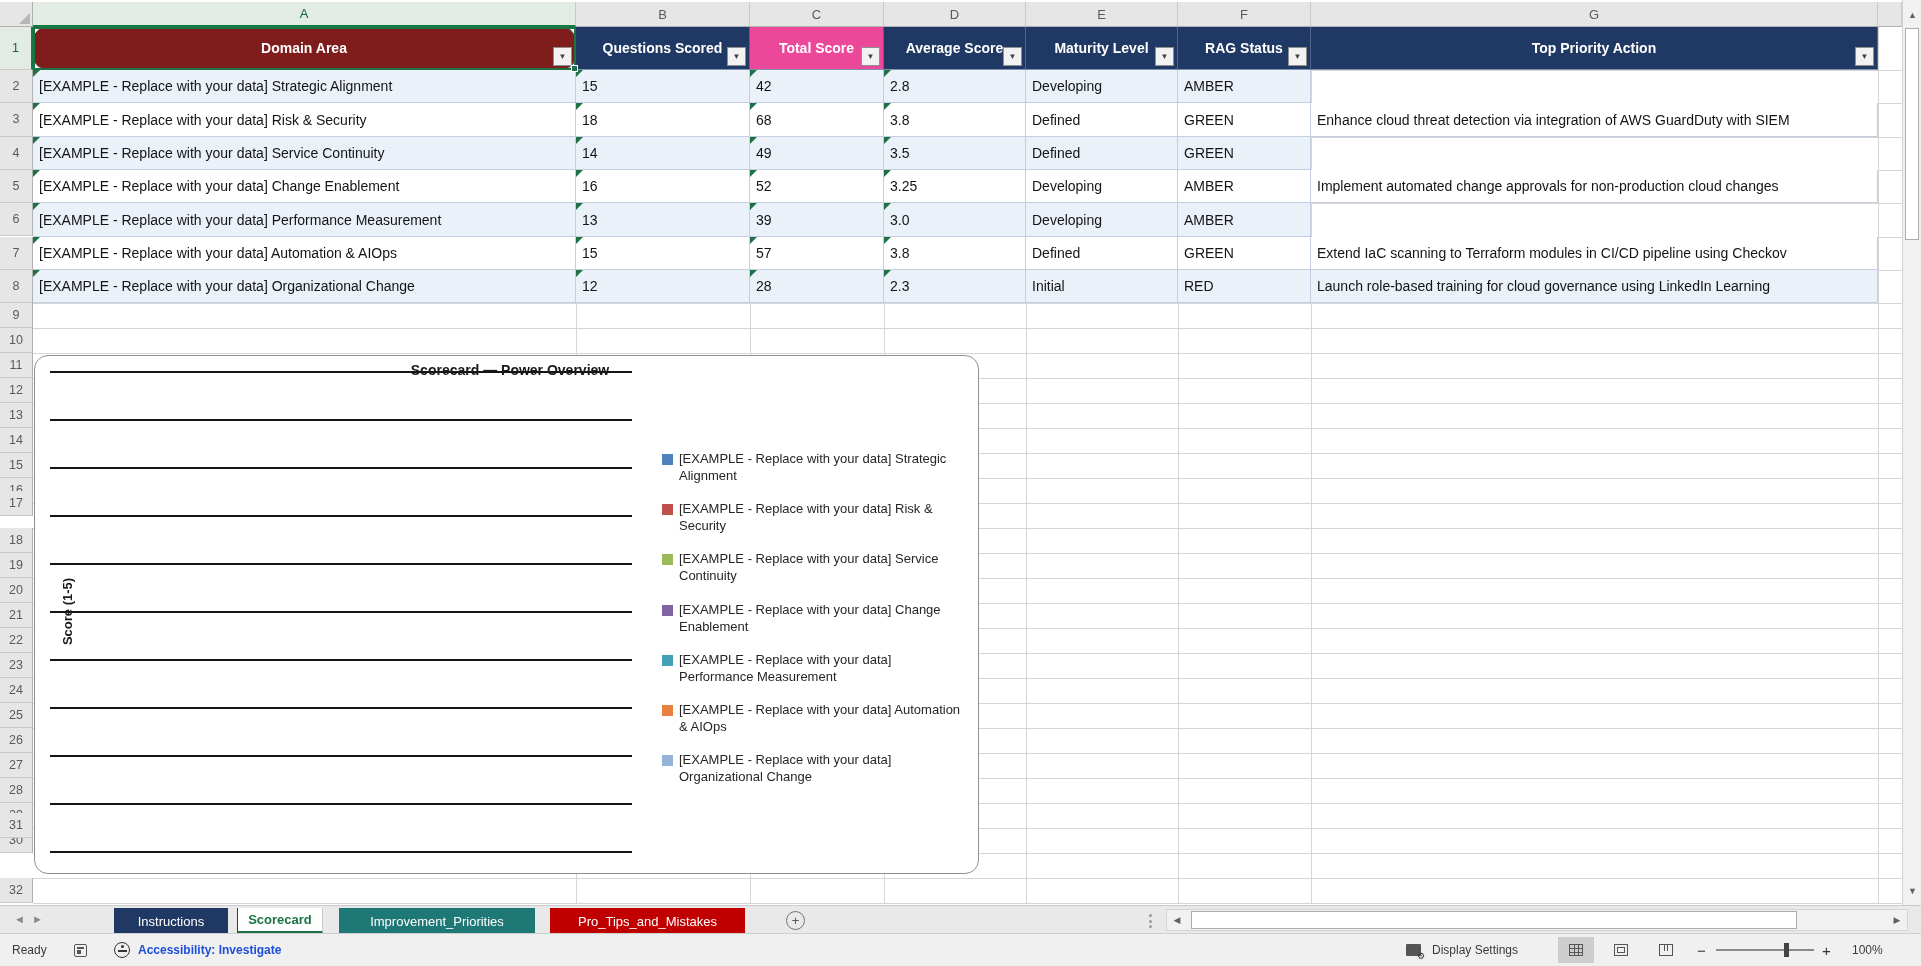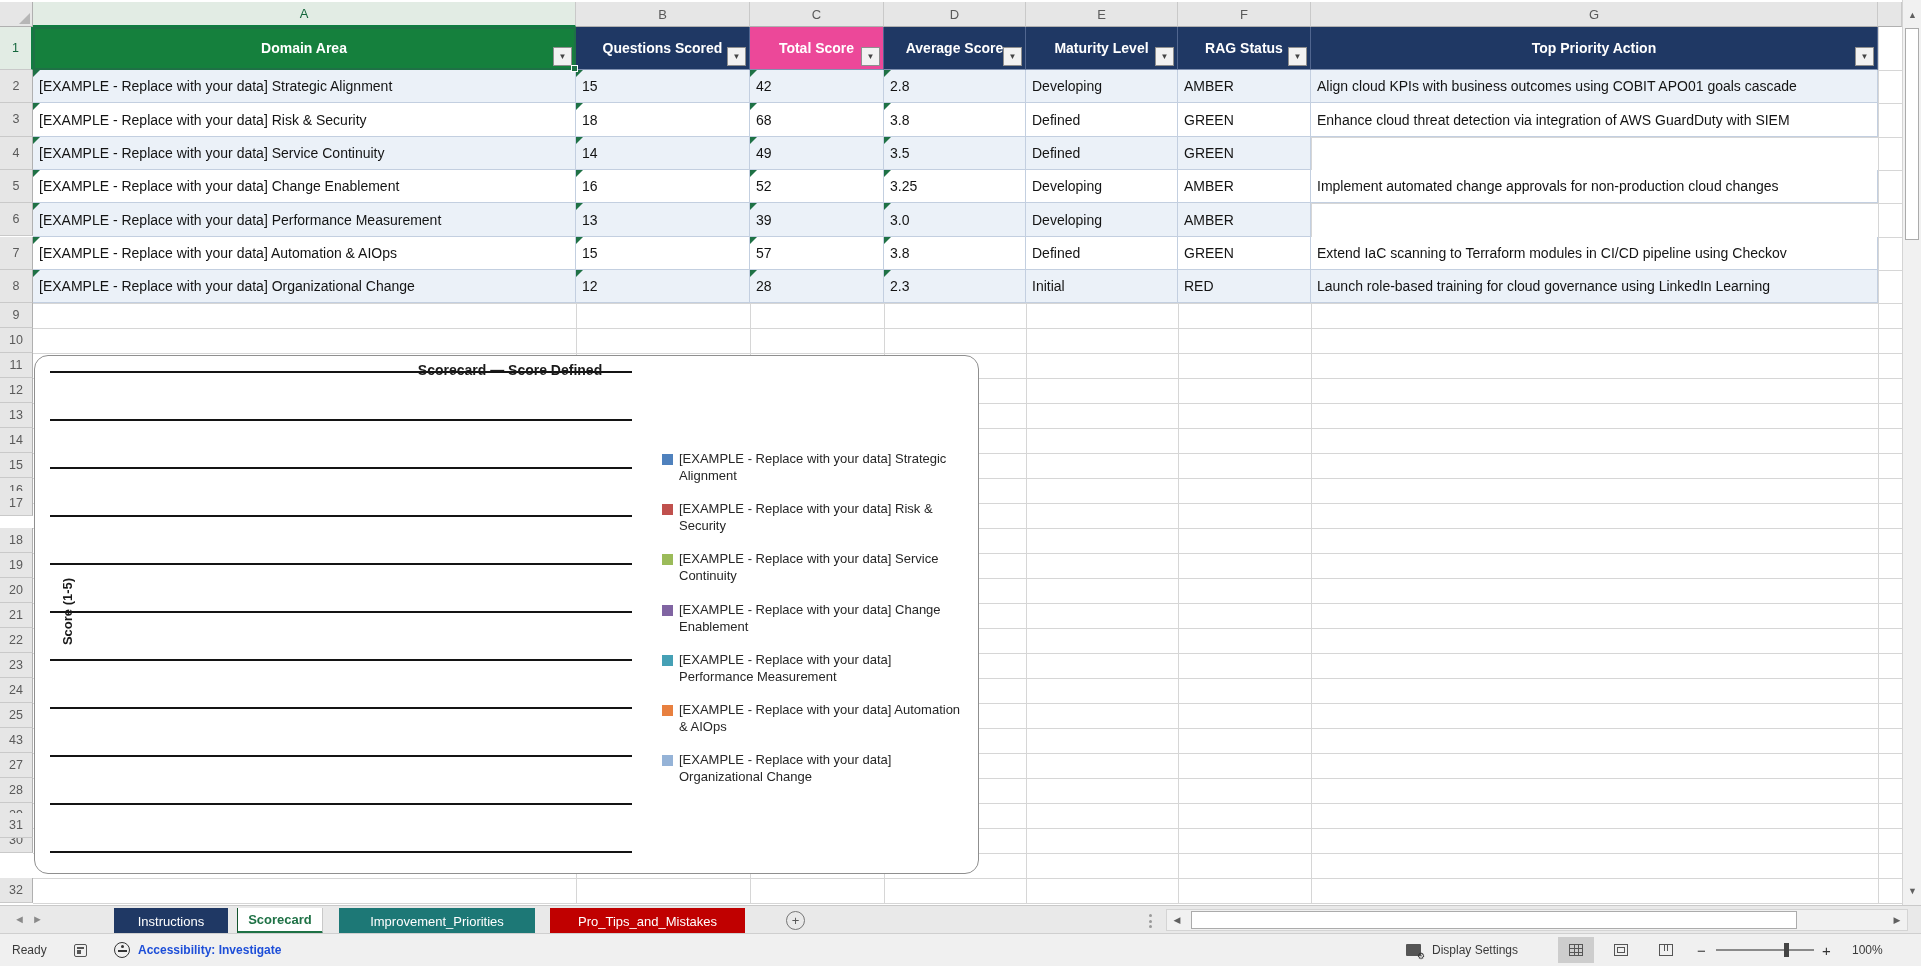--- a/index.html
+++ b/index.html
@@ -159,21 +159,21 @@
       <div class="row-num" style="top: 478px; height: 25px;">16</div>
       <div class="row-num" style="top: 491px; height: 25px;">17</div>
       <div class="row-num" style="top: 528px; height: 25px;">18</div>
       <div class="row-num" style="top: 553px; height: 25px;">19</div>
       <div class="row-num" style="top: 578px; height: 25px;">20</div>
       <div class="row-num" style="top: 603px; height: 25px;">21</div>
       <div class="row-num" style="top: 628px; height: 25px;">22</div>
       <div class="row-num" style="top: 653px; height: 25px;">23</div>
       <div class="row-num" style="top: 678px; height: 25px;">24</div>
       <div class="row-num" style="top: 703px; height: 25px;">25</div>
-      <div class="row-num" style="top: 728px; height: 25px;">43</div>
+      <div class="row-num" style="top: 728px; height: 25px;">26</div>
       <div class="row-num" style="top: 753px; height: 25px;">27</div>
       <div class="row-num" style="top: 778px; height: 25px;">28</div>
       <div class="row-num" style="top: 803px; height: 25px;">29</div>
       <div class="row-num" style="top: 828px; height: 25px;">30</div>
       <div class="row-num" style="top: 813px; height: 25px;">31</div>
       <div class="row-num" style="top: 878px; height: 25px;">32</div>
     </div>
 
   <div id="gridlines">
       <div class="gridline" style="left: 576px; top: 27px; width: 1px; height: 876px;"></div>
@@ -211,21 +211,21 @@
       <div class="gridline" style="left: 33px; top: 753px; width: 1869px; height: 1px;"></div>
       <div class="gridline" style="left: 33px; top: 778px; width: 1869px; height: 1px;"></div>
       <div class="gridline" style="left: 33px; top: 803px; width: 1869px; height: 1px;"></div>
       <div class="gridline" style="left: 33px; top: 828px; width: 1869px; height: 1px;"></div>
       <div class="gridline" style="left: 33px; top: 853px; width: 1869px; height: 1px;"></div>
       <div class="gridline" style="left: 33px; top: 878px; width: 1869px; height: 1px;"></div>
       <div class="gridline" style="left: 33px; top: 903px; width: 1869px; height: 1px;"></div>
     </div>
 
   <div class="xrow hrow" style="top:27px;height:43px;">
-    <div class="xcell c0" style="background: #15803d;">
+    <div class="xcell c0" style="background: #7f1d1d; border-radius: 14px;">
         <span>Domain Area</span>
         <span class="filter-btn">
           <span>▼</span>
         </span>
       </div>
     <div class="xcell c1" style="background: rgb(31, 56, 100);">
         <span>Questions Scored</span>
         <span class="filter-btn">
           <span>▼</span>
         </span>
@@ -262,21 +262,20 @@
       </div>
   </div>
 
   <div class="xrow band" style="top:70px;height:33px;">
     <div class="xcell c0 tri-mark">[EXAMPLE - Replace with your data] Strategic Alignment</div>
     <div class="xcell c1 tri-mark">15</div>
     <div class="xcell c2 tri-mark">42</div>
     <div class="xcell c3 tri-mark">2.8</div>
     <div class="xcell c4">Developing</div>
     <div class="xcell c5">AMBER</div>
-    <div class="xcell c6">Align cloud KPIs with business outcomes using COBIT APO01 goals cascade</div>
   </div>
   <div class="xrow" style="top:103px;height:34px;">
     <div class="xcell c0 tri-mark">[EXAMPLE - Replace with your data] Risk &amp; Security</div>
     <div class="xcell c1 tri-mark">18</div>
     <div class="xcell c2 tri-mark">68</div>
     <div class="xcell c3 tri-mark">3.8</div>
     <div class="xcell c4">Defined</div>
     <div class="xcell c5">GREEN</div>
     <div class="xcell c6">Enhance cloud threat detection via integration of AWS GuardDuty with SIEM</div>
   </div>
@@ -335,21 +334,21 @@
         <div class="cgl" style="top: 111px;"></div>
         <div class="cgl" style="top: 159px;"></div>
         <div class="cgl" style="top: 207px;"></div>
         <div class="cgl" style="top: 255px;"></div>
         <div class="cgl" style="top: 303px;"></div>
         <div class="cgl" style="top: 351px;"></div>
         <div class="cgl" style="top: 399px;"></div>
         <div class="cgl" style="top: 447px;"></div>
         <div class="cgl" style="top: 495px;"></div>
       </div>
-    <div class="chart-title">Scorecard — Score Defined</div>
+    <div class="chart-title">Scorecard — Power Overview</div>
     <div class="y-axis-label">Score (1-5)</div>
 
     <div class="legend-item" style="top:95px;">
         <span class="legend-swatch" style="background: rgb(79, 129, 189);"></span>
         <span class="legend-text">[EXAMPLE - Replace with your data] Strategic Alignment</span>
       </div>
     <div class="legend-item" style="top:145px;">
         <span class="legend-swatch" style="background: rgb(192, 80, 77);"></span>
         <span class="legend-text">[EXAMPLE - Replace with your data] Risk &amp; Security</span>
       </div>

